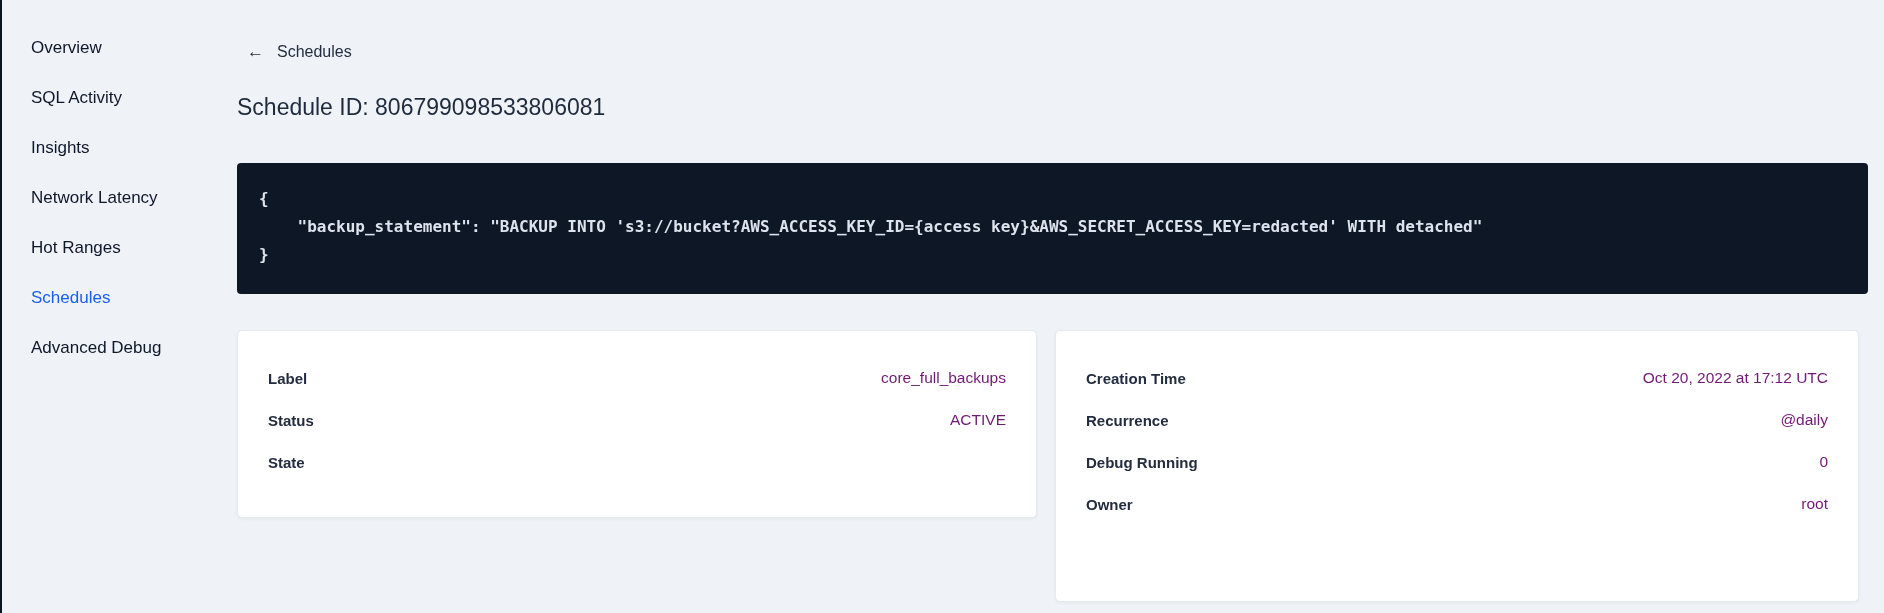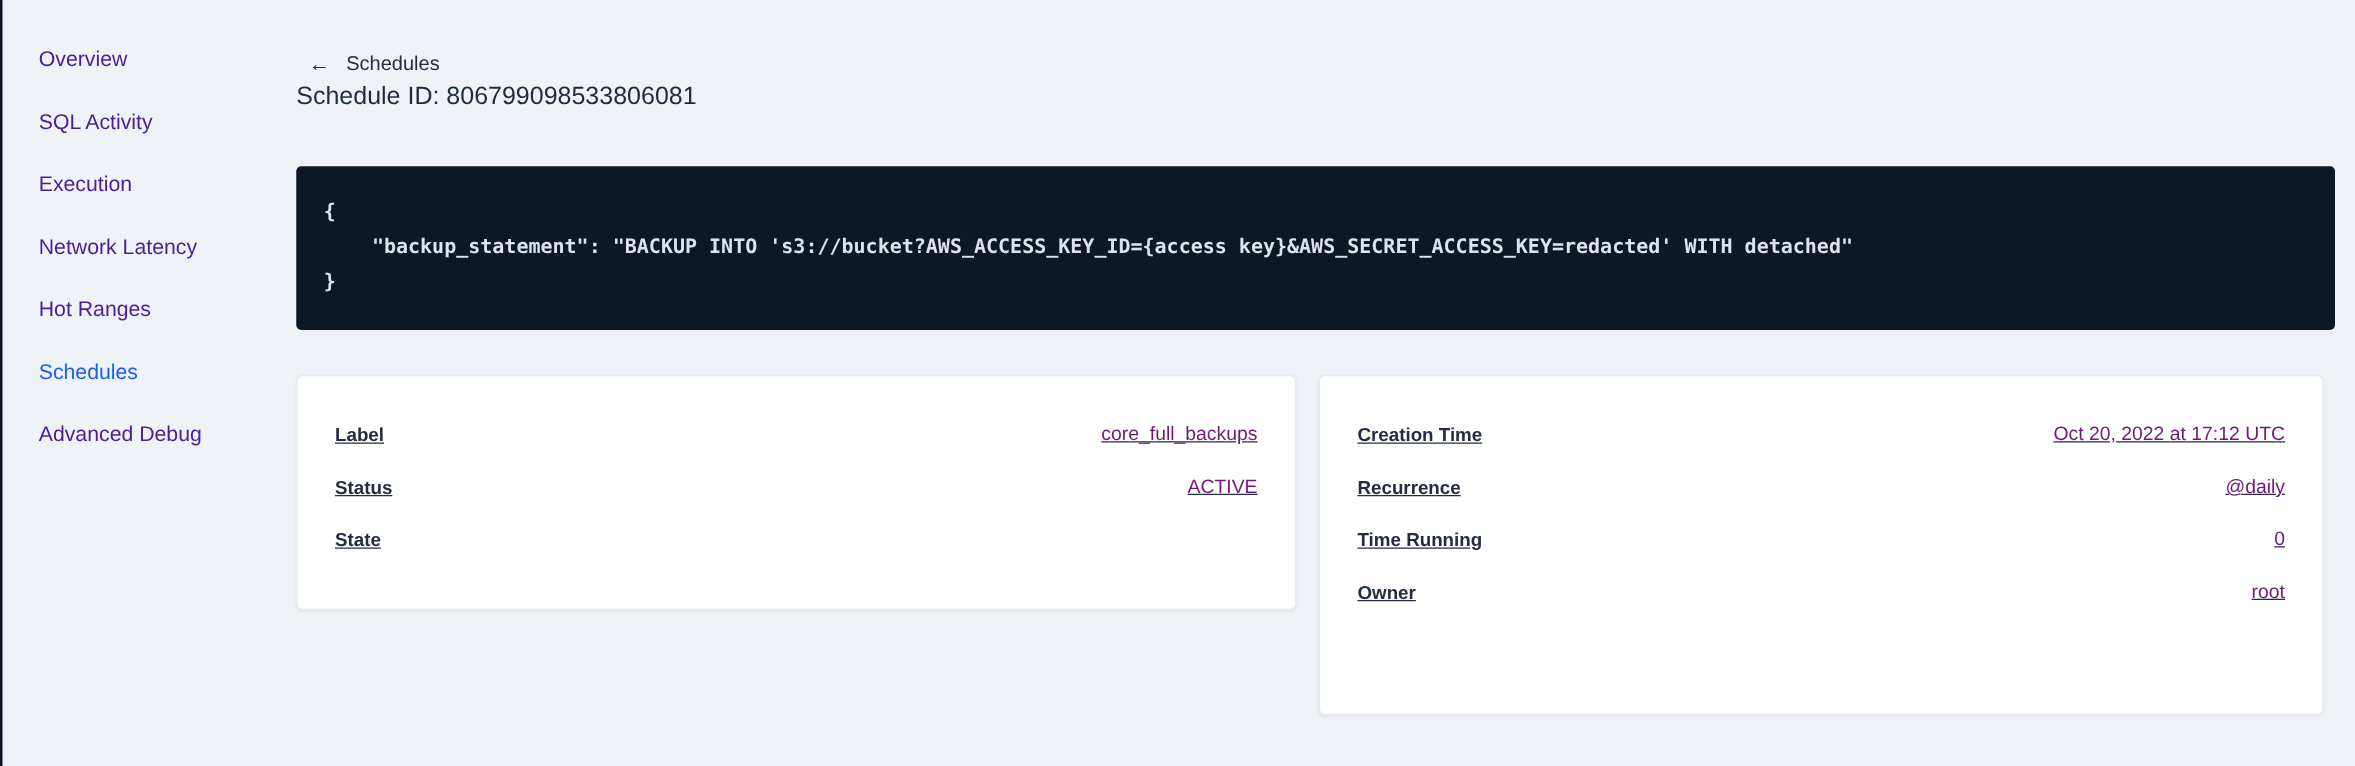--- a/index.html
+++ b/index.html
@@ -15,48 +15,48 @@
     position: absolute; left: 0; top: 0; width: 2px; height: 613px;
     background: #0c1422;
   }
   
   .sidebar {
     position: absolute; left: 2px; top: 0; width: 235px; height: 613px;
     padding-top: 23px;
   }
   .nav-item {
     height: 50px; display: flex; align-items: center;
-    padding-left: 29px; font-size: 17px; color: #4c1d95;
+    padding-left: 29px; font-size: 17px; color: #0f172a;
     cursor: pointer;
   }
   .nav-item.active { color: #1a5ef5; }
   
   .main {
     position: absolute; left: 237px; top: 0; width: 1631px; height: 613px;
   }
   .back-link {
     margin-top: 42px; display: inline-flex; align-items: center;
     font-size: 16px; color: #242d3f; line-height: 20px; cursor: pointer;
     margin-left: 10px;
   }
   .back-link .arrow { font-size: 17px; margin-right: 13px; color: #242d3f; }
   .page-title {
-    font-size: 20px; font-weight: 400; color: #1f2a3d;
+    margin-top: 30px; font-size: 23px; font-weight: 400; color: #1f2a3d;
     line-height: 30px;
   }
   .code-block {
     margin-top: 41px; width: 1631px; min-height: 131px;
     background: #0e1726; border-radius: 4px;
     padding: 22px 22px;
     font-family: "DejaVu Sans Mono", "Liberation Mono", monospace;
     font-size: 16px; font-weight: 700; color: #dde3ec; line-height: 28px;
   }
   .code-line { white-space: pre; }
   .cards-row {
-    margin-top: 36px; display: flex; gap: 18px; align-items: flex-start; text-decoration: underline;
+    margin-top: 36px; display: flex; gap: 18px; align-items: flex-start;
   }
   .card {
     background: #ffffff; border: 1px solid #e4eaf0; border-radius: 5px;
     box-shadow: 0 1px 3px rgba(30, 45, 70, 0.06);
     padding: 26px 30px 0 30px;
   }
   .card.details { width: 800px; height: 188px; }
   .card.schedule { width: 804px; height: 272px; }
   .detail-row {
     height: 42px; display: flex; justify-content: space-between; align-items: center;
@@ -65,21 +65,21 @@
   .detail-value { font-size: 15.5px; font-weight: 400; color: #701a75; }
 </style>
 </head>
 <body>
 
 <div class="left-strip"></div>
 
 <nav class="sidebar">
   <div class="nav-item">Overview</div>
   <div class="nav-item">SQL Activity</div>
-  <div class="nav-item">Execution</div>
+  <div class="nav-item">Insights</div>
   <div class="nav-item">Network Latency</div>
   <div class="nav-item">Hot Ranges</div>
   <div class="nav-item active">Schedules</div>
   <div class="nav-item">Advanced Debug</div>
 </nav>
 
 <main class="main">
 
   <div class="back-link">
     <span class="arrow">←</span>
@@ -114,21 +114,21 @@
     <section class="card schedule">
       <div class="detail-row">
         <span class="detail-label">Creation Time</span>
         <span class="detail-value">Oct 20, 2022 at 17:12 UTC</span>
       </div>
       <div class="detail-row">
         <span class="detail-label">Recurrence</span>
         <span class="detail-value">@daily</span>
       </div>
       <div class="detail-row">
-        <span class="detail-label">Time Running</span>
+        <span class="detail-label">Debug Running</span>
         <span class="detail-value">0</span>
       </div>
       <div class="detail-row">
         <span class="detail-label">Owner</span>
         <span class="detail-value">root</span>
       </div>
     </section>
 
   </div>
 

